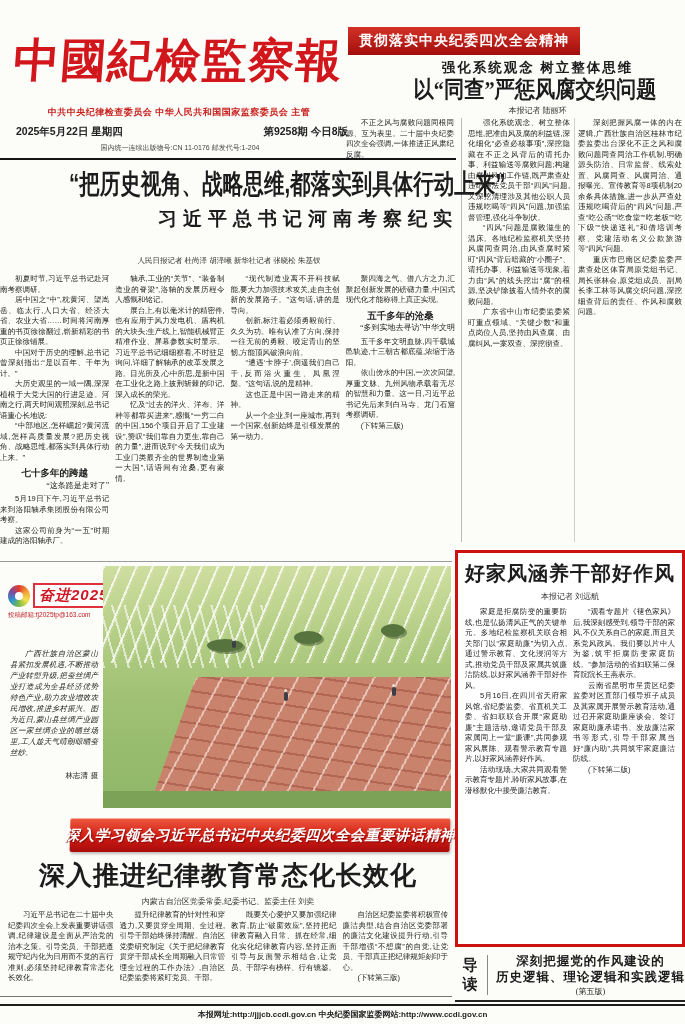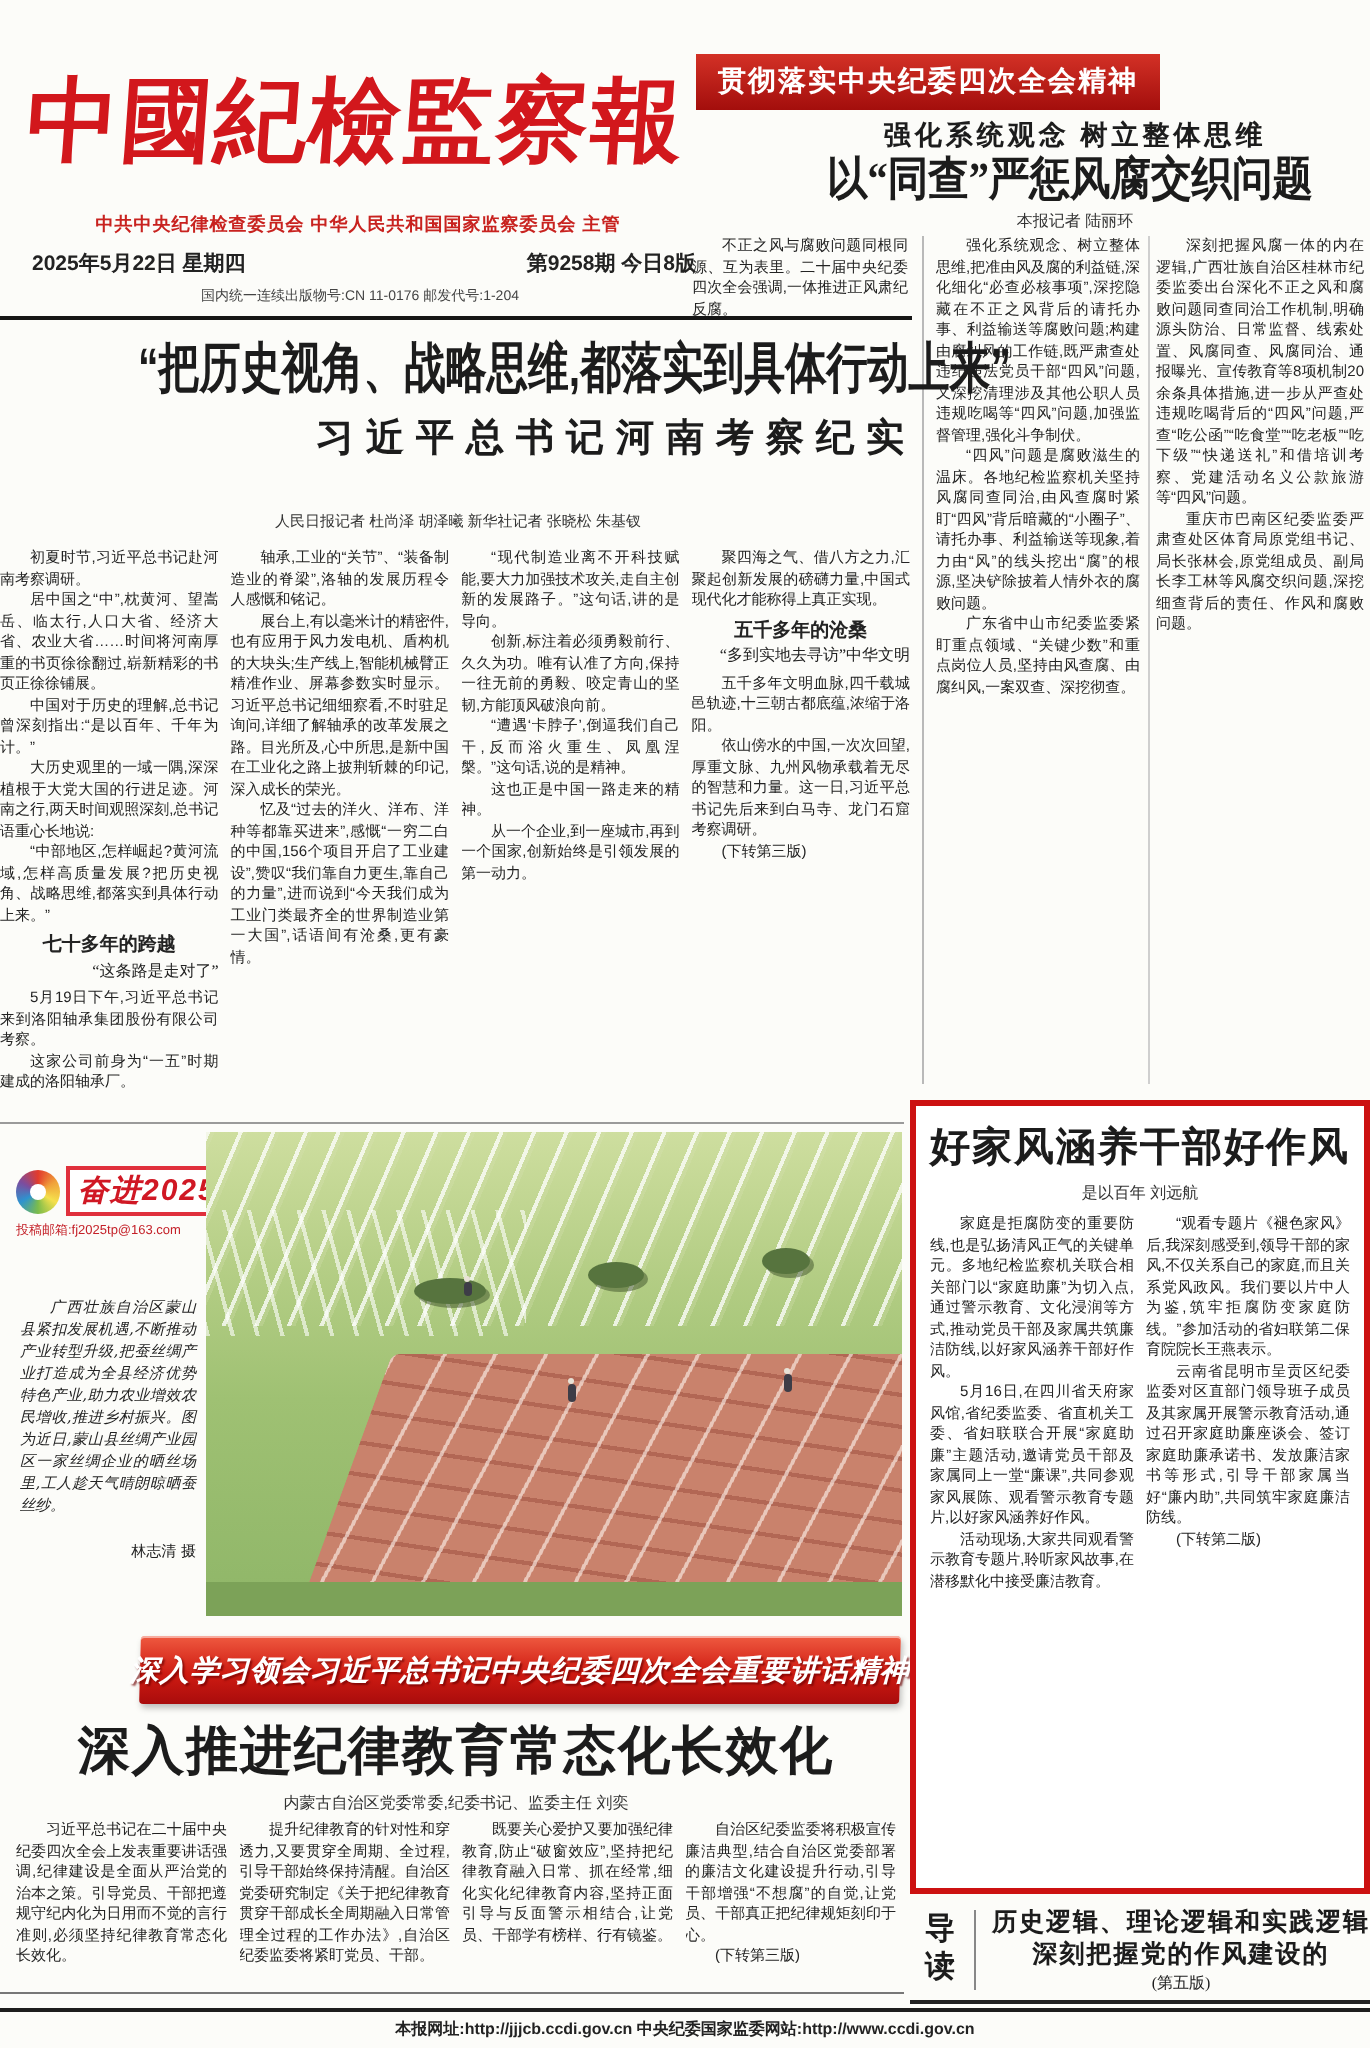--- a/index.html
+++ b/index.html
@@ -217,41 +217,41 @@
       </div>
     <div class="col">
         <p class="bp p">自治区纪委监委将积极宣传廉洁典型,结合自治区党委部署的廉洁文化建设提升行动,引导干部增强“不想腐”的自觉,让党员、干部真正把纪律规矩刻印于心。</p>
         <p class="bp end">(下转第三版)</p>
       </div>
   </div>
   <div class="abs rule-bl"></div>
 
   <div class="abs redbox">
     <div class="jf-headline">好家风涵养干部好作风</div>
-    <div class="jf-byline">是以百年 刘远航</div>
+    <div class="jf-byline">本报记者 刘远航</div>
     <div class="jf-cols cols">
       <div class="col">
           <p class="bp p">家庭是拒腐防变的重要防线,也是弘扬清风正气的关键单元。多地纪检监察机关联合相关部门以“家庭助廉”为切入点,通过警示教育、文化浸润等方式,推动党员干部及家属共筑廉洁防线,以好家风涵养干部好作风。</p>
           <p class="bp p">5月16日,在四川省天府家风馆,省纪委监委、省直机关工委、省妇联联合开展“家庭助廉”主题活动,邀请党员干部及家属同上一堂“廉课”,共同参观家风展陈、观看警示教育专题片,以好家风涵养好作风。</p>
           <p class="bp p">活动现场,大家共同观看警示教育专题片,聆听家风故事,在潜移默化中接受廉洁教育。</p>
         </div>
       <div class="col">
           <p class="bp p">“观看专题片《褪色家风》后,我深刻感受到,领导干部的家风,不仅关系自己的家庭,而且关系党风政风。我们要以片中人为鉴,筑牢拒腐防变家庭防线。”参加活动的省妇联第二保育院院长王燕表示。</p>
           <p class="bp p">云南省昆明市呈贡区纪委监委对区直部门领导班子成员及其家属开展警示教育活动,通过召开家庭助廉座谈会、签订家庭助廉承诺书、发放廉洁家书等形式,引导干部家属当好“廉内助”,共同筑牢家庭廉洁防线。</p>
           <p class="bp end">(下转第二版)</p>
         </div>
     </div>
   </div>
 
   <div class="abs daodu">
     <div class="dd-label">导读</div>
     <div class="dd-div"></div>
     <div class="dd-body">
+      <div class="dd-line">深刻把握党的作风建设的</div>
       <div class="dd-line">历史逻辑、理论逻辑和实践逻辑</div>
-      <div class="dd-line">深刻把握党的作风建设的</div>
       <div class="dd-page">(第五版)</div>
     </div>
   </div>
 
   <div class="abs footer-rule"></div>
   <div class="abs footer-text">本报网址:http://jjjcb.ccdi.gov.cn   中央纪委国家监委网站:http://www.ccdi.gov.cn</div>
 
 </div>
 
 </body></html>

